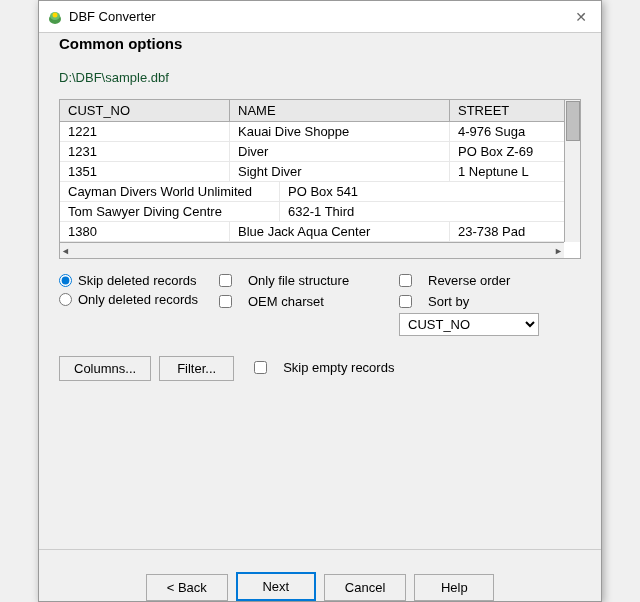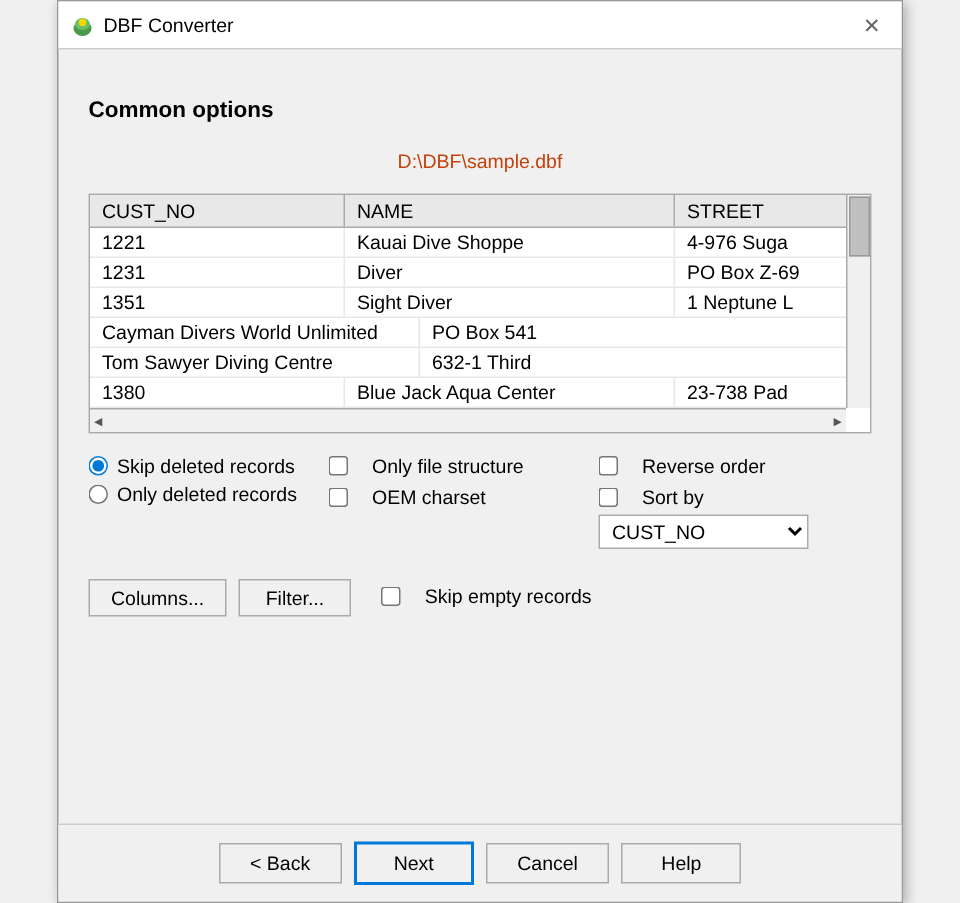--- a/index.html
+++ b/index.html
@@ -49,36 +49,35 @@
     .title-bar-close {
       font-size: 14px;
       color: #666;
       cursor: pointer;
       padding: 2px 6px;
       border: none;
       background: none;
     }
     .content {
       flex: 1;
-      padding: 32px 20px 10px 20px;
+      padding: 2px 20px 10px 20px;
       display: flex;
       flex-direction: column;
       gap: 10px;
     }
     .section-title {
       font-size: 15px;
       font-weight: bold;
       color: #000;
       margin-bottom: 8px;
     }
     .file-path {
       font-size: 13px;
-      color: #c2410c;
+      color: #14532d;
       margin-bottom: 4px;
-      text-align: center;
     }
     .table-container {
       border: 1px solid #aaa;
       background: #fff;
       overflow: hidden;
       position: relative;
       height: 160px;
     }
     .table-wrapper {
       width: 100%;
@@ -226,21 +225,21 @@
       min-width: 75px;
     }
     .skip-empty-row {
       margin-top: 4px;
     }
     .footer {
       height: 52px;
       border-top: 1px solid #ccc;
       background: #f0f0f0;
       display: flex;
-      align-items: center;
+      align-items: flex-end;
       justify-content: center;
       gap: 8px;
       flex-shrink: 0;
       padding: 0 20px;
     }
     .footer-btn {
       padding: 5px 20px;
       font-size: 13px;
       border: 1px solid #aaa;
       background: #f0f0f0;

